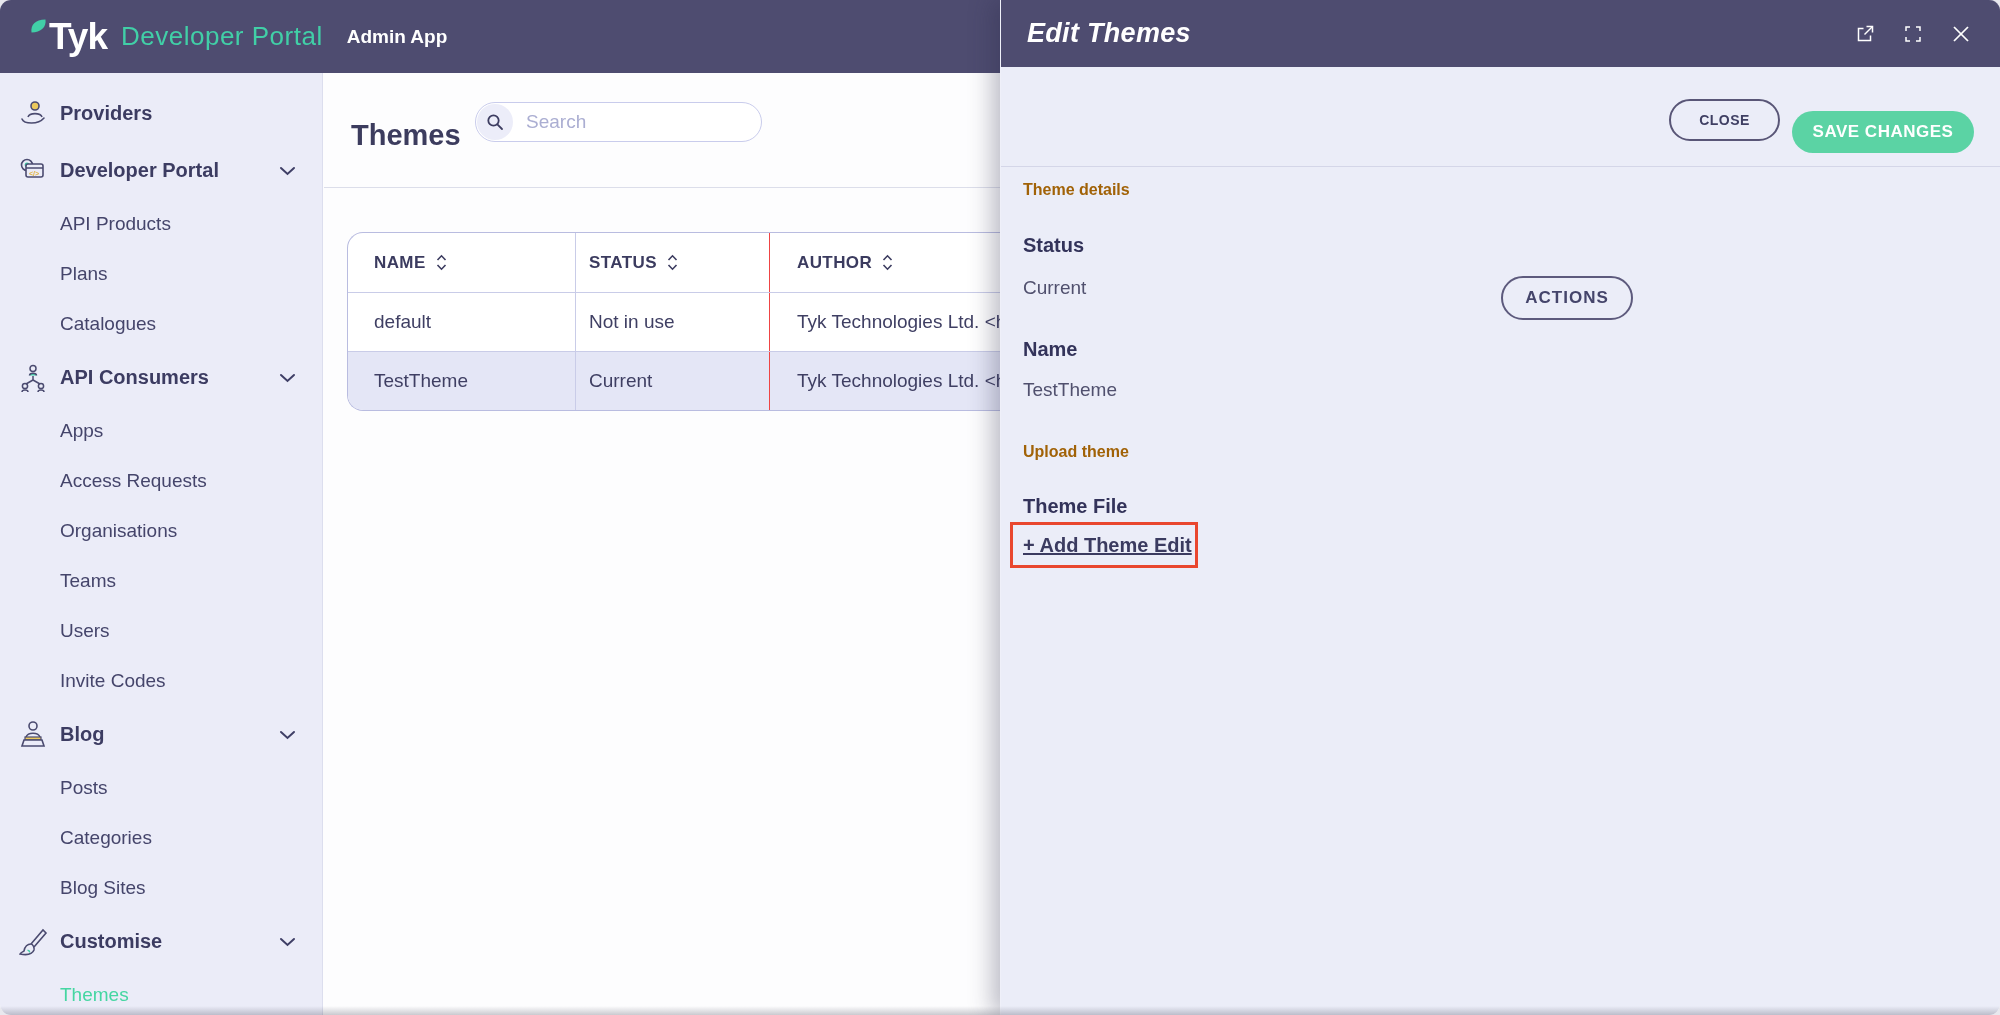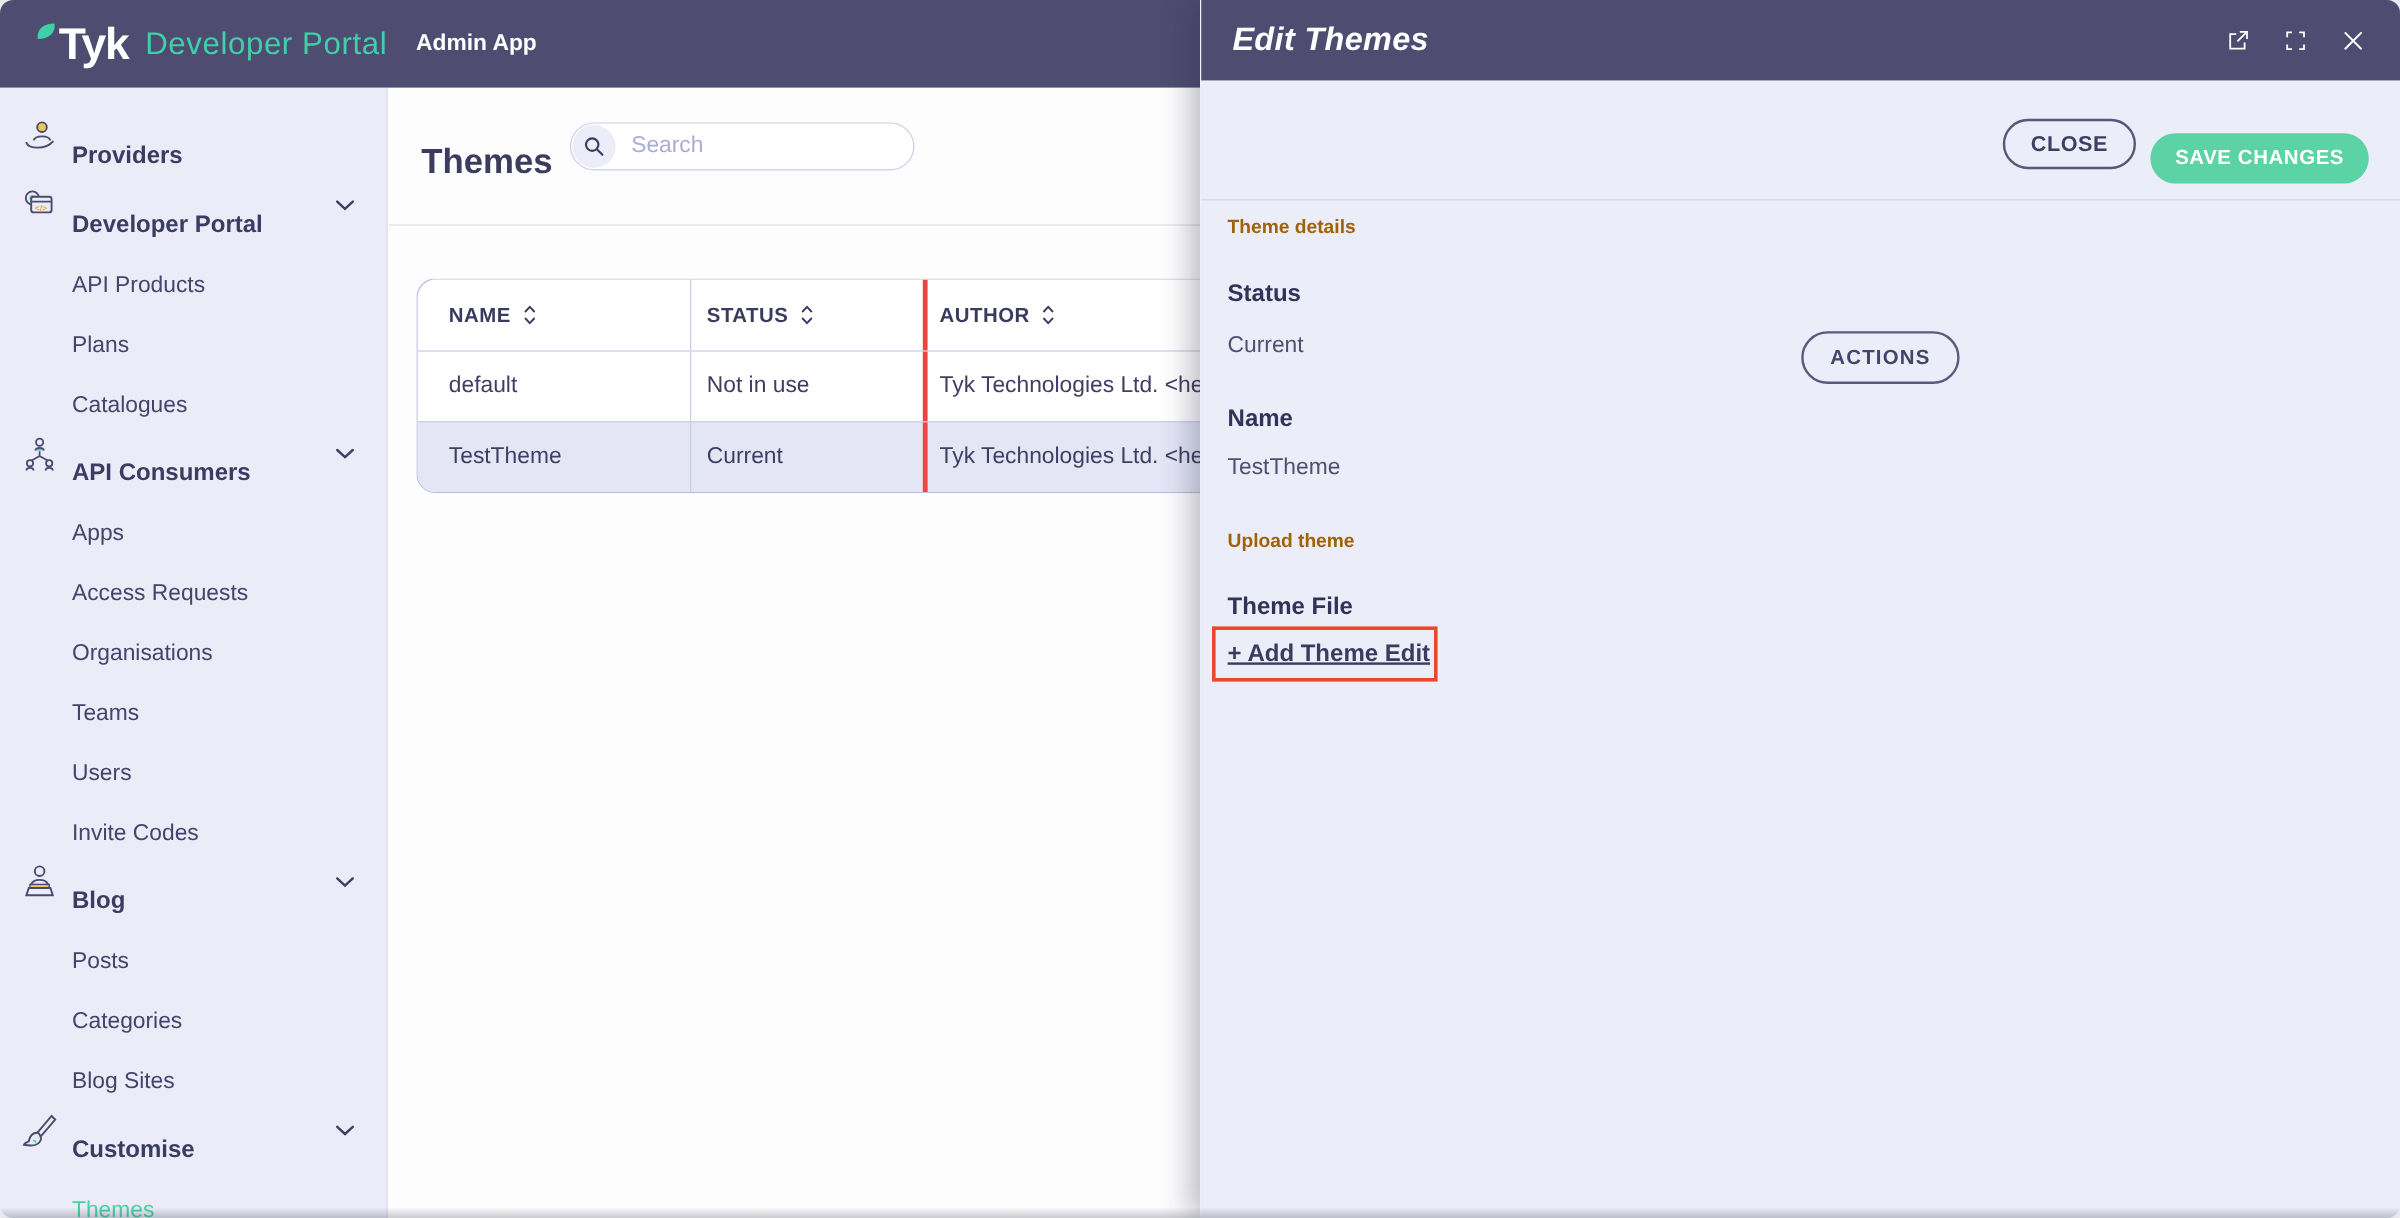--- a/index.html
+++ b/index.html
@@ -11,21 +11,21 @@
               display:flex;align-items:center;padding-left:30px;box-sizing:border-box;z-index:5;}
   .logo{display:flex;align-items:center;}
   .leaf{margin-top:-22px;margin-right:2px;}
   .logo-tyk{color:#ffffff;font-size:37px;font-weight:700;letter-spacing:-1px;}
   .logo-sub{color:#41cfa7;font-size:26px;font-weight:500;margin-left:14px;letter-spacing:.5px;}
   .app-name{color:#ffffff;font-size:19px;font-weight:600;margin-left:24px;}
 
   
   .sidebar{position:absolute;top:73px;left:0;width:323px;bottom:0;background:#ebecf8;
            border-right:1px solid #dcdeee;box-sizing:border-box;padding-top:12px;z-index:4;overflow:hidden;}
-  .nav-item{position:relative;display:flex;align-items:flex-end;height:50px;padding-left:60px;
+  .nav-item{position:relative;display:flex;align-items:center;height:50px;padding-left:60px;
             font-size:19px;font-weight:400;color:#45456b;cursor:pointer;white-space:nowrap;}
   .nav-item.top{height:57px;font-weight:700;font-size:20px;color:#3c3c62;}
   .nav-item.active{color:#45d6a2;}
   .nav-icon{position:absolute;left:17px;top:50%;transform:translateY(-50%);width:32px;height:32px;}
   .nav-chevron{position:absolute;left:279px;top:50%;transform:translateY(-50%);}
 
   
   .main{position:absolute;top:73px;left:324px;right:0;bottom:0;background:#fdfdfe;z-index:1;}
   .page-title{position:absolute;left:27px;top:27px;font-size:29px;font-weight:700;color:#3c3c5e;}
   .search-pill{position:absolute;left:151px;top:29px;width:287px;height:40px;background:#ffffff;
@@ -39,38 +39,38 @@
 
   .themes-table{position:absolute;left:23px;top:159px;width:780px;background:#ffffff;
                 border:1.5px solid #b9bce0;border-right:none;border-radius:16px 0 0 16px;overflow:hidden;}
   .trow{display:flex;height:58px;}
   .trow.thead{height:59px;}
   .trow + .trow{border-top:1px solid #c9cce8;}
   .tcell{display:flex;align-items:center;box-sizing:border-box;white-space:nowrap;overflow:hidden;
          font-size:19px;color:#3f3f63;}
   .tcell.c1{width:227px;flex:none;padding-left:26px;}
   .tcell.c2{width:194px;flex:none;padding-left:13px;border-left:1px solid #c9cce8;}
-  .tcell.c3{flex:1;padding-left:10px;border-left:4px solid #ef4444;}
+  .tcell.c3{flex:1;padding-left:27px;border-left:1px solid #ef4444;}
   .thead .tcell{font-size:17px;font-weight:700;color:#3b3b5f;letter-spacing:.4px;gap:10px;}
   .trow.selected{background:#e4e6f6;}
   .sort-icon{flex:none;display:flex;}
 
   
   .panel{position:absolute;top:0;left:1000px;right:0;bottom:0;background:#ebedf8;z-index:10;
          box-shadow:-8px 0 22px rgba(40,40,70,.30);border-left:1px solid rgba(255,255,255,.2);box-sizing:border-box;}
   .panel-header{position:relative;height:67px;background:#4e4c70;display:flex;align-items:center;
                 padding-left:26px;box-sizing:border-box;}
   .panel-title{color:#ffffff;font-size:27px;font-weight:700;letter-spacing:.3px;font-style:italic;}
   .panel-icons{position:absolute;right:28px;top:0;height:67px;display:flex;align-items:center;gap:26px;}
   .panel-icon-btn{width:22px;height:22px;display:flex;align-items:center;justify-content:center;cursor:pointer;}
 
   .btn{display:flex;align-items:center;justify-content:center;box-sizing:border-box;cursor:pointer;
        font-family:inherit;font-weight:700;border-radius:21px;letter-spacing:.5px;}
   .btn-close{position:absolute;left:668px;top:99px;width:111px;height:42px;background:transparent;
-             border:2px solid #595677;color:#3f3f63;font-size:18px;}
+             border:2px solid #595677;color:#3f3f63;font-size:14px;}
   .btn-save{position:absolute;left:791px;top:99px;width:182px;height:42px;background:#5bd3a4;
             border:none;color:#ffffff;font-size:17px;margin-top:12px;}
   .panel-toolbar-divider{position:absolute;left:0;right:0;top:166px;height:1px;background:#d4d6e8;}
 
   .sec-heading{position:absolute;left:22px;font-size:16px;font-weight:600;color:#a16207;}
   .fld-label{position:absolute;left:22px;font-size:20px;font-weight:700;color:#33335a;}
   .fld-value{position:absolute;left:22px;font-size:19px;font-weight:400;color:#50506e;}
   .btn-actions{position:absolute;left:500px;top:276px;width:132px;height:44px;border-radius:22px;
                border:2px solid #5d5a7d;color:#45456b;font-size:17px;letter-spacing:1px;background:transparent;}
   .highlight-box{position:absolute;left:9px;top:522px;width:188px;height:46px;border:3px solid #e9472f;

